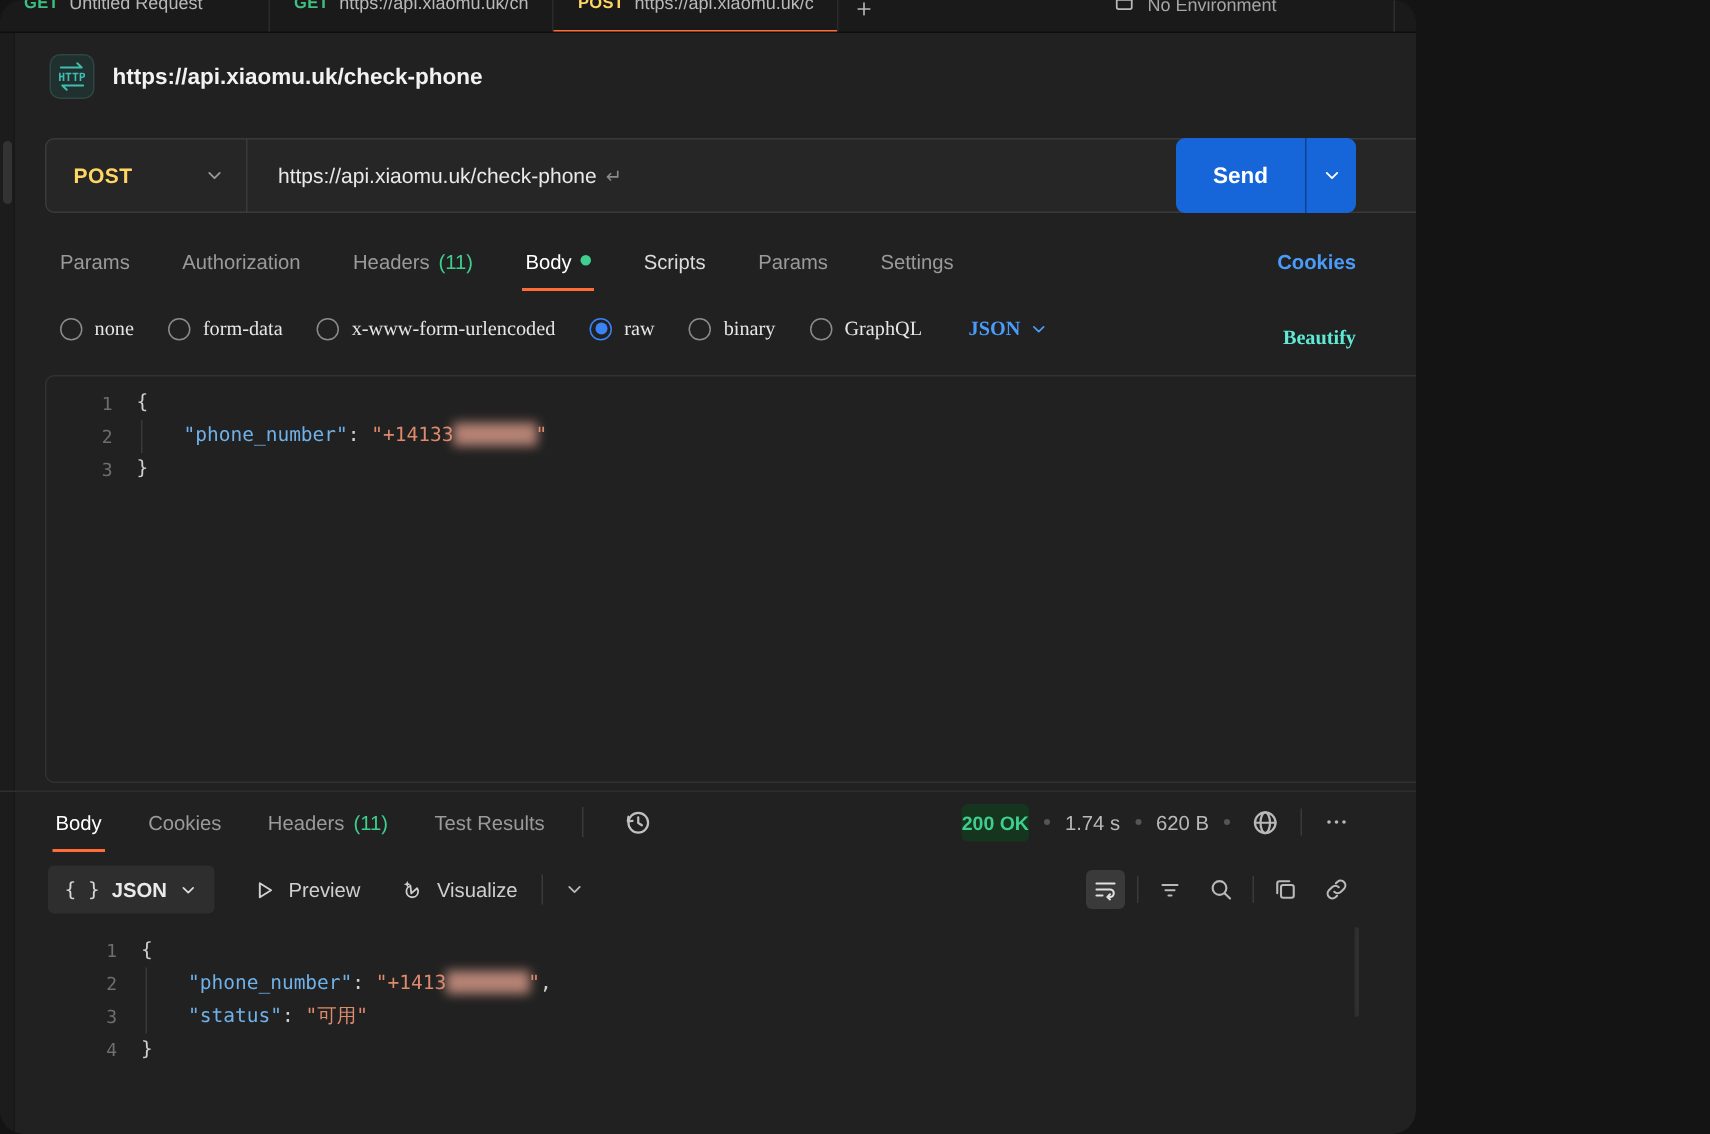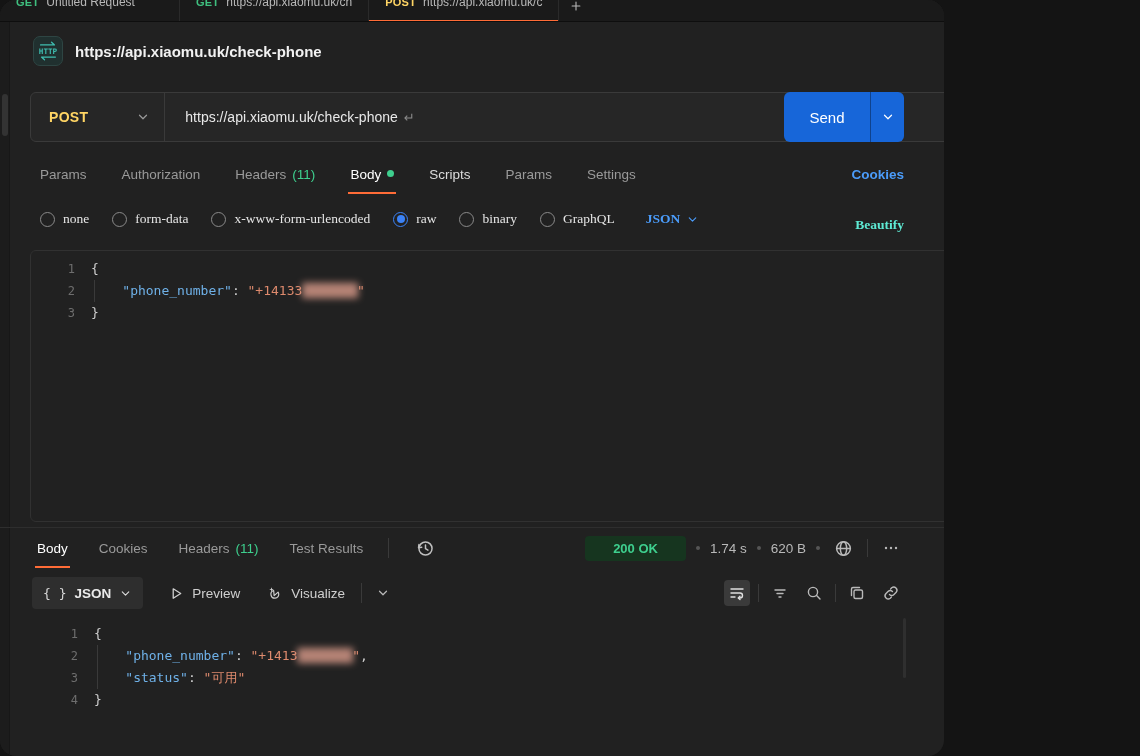--- a/index.html
+++ b/index.html
@@ -46,21 +46,21 @@
   
   .url-box { position:absolute; top:92px; left:30px; width:938px; height:50px; background:#262626;
              border:1px solid #3a3a3a; border-radius:6px; display:flex; align-items:center; }
   .method-btn { display:flex; align-items:center; gap:48px; padding:0 14px 0 18px; cursor:pointer; height:100%; }
   .method-btn b { color:#ffd564; font-size:14px; letter-spacing:.3px; }
   .url-sep { width:1px; height:50px; background:#3a3a3a; }
   .url-input { flex:1; padding-left:20px; font-size:14px; color:#e8e8e8; white-space:nowrap; overflow:hidden; cursor:text; }
   .url-hint { color:#8a8a8a; margin-left:6px; font-size:13px; }
   .send-split { position:absolute; top:92px; right:40px; width:120px; height:50px; background:#1766d9;
                 border-radius:6px; display:flex; overflow:hidden; }
-  .send-main { flex:1; display:flex; align-items:center; justify-content:center; font-size:15px; font-weight:400; color:#fff; cursor:pointer; }
+  .send-main { flex:1; display:flex; align-items:center; justify-content:center; font-size:15px; font-weight:700; color:#fff; cursor:pointer; }
   .send-sep { width:1px; background:rgba(0,0,0,.35); margin:0; }
   .send-chev { width:33px; display:flex; align-items:center; justify-content:center; cursor:pointer; }
   .send-chev .ic { stroke:#fff; }
 
   
   .req-tabs { position:absolute; top:152px; left:38px; right:40px; height:44px; display:flex; align-items:center; gap:31px; }
   .rtab { position:relative; font-size:13.5px; color:#9a9a9a; cursor:pointer; padding:12px 2px; display:flex; gap:6px; align-items:center; }
   .rtab .cnt { color:#3ecf8e; }
   .rtab.bright { color:#dcdcdc; }
   .rtab.active { color:#ffffff; }
@@ -94,21 +94,21 @@
   .tk-r { color:#cf9484; filter:blur(3.5px); letter-spacing:-1px; opacity:.85; }
   .postbot { position:absolute; right:36px; bottom:10px; width:36px; height:36px; border:1px solid #3a3a3a;
              border-radius:9px; display:flex; align-items:center; justify-content:center; cursor:pointer; background:#242424; }
 
   
   .resp-divider { position:absolute; top:527px; left:0; right:0; height:1px; background:#2e2e2e; }
   .resp-tabs { position:absolute; top:528px; left:35px; right:40px; height:40px; display:flex; align-items:center; gap:27px; }
   .resp-tabs .sep { width:1px; height:20px; background:#3a3a3a; margin-left:-4px; }
   .hist-btn { cursor:pointer; display:flex; align-items:center; }
   .resp-meta { position:absolute; right:0; display:flex; align-items:center; gap:10px; }
-  .status-badge { background:#16351f; color:#3ecf8e; font-size:13px; font-weight:600; padding:5px 28px; border-radius:4px; cursor:default; }
+  .status-badge { background:#16351f; color:#3ecf8e; font-size:13px; font-weight:600; padding:5px 0; border-radius:4px; cursor:default; }
   .meta-dot { width:4px; height:4px; border-radius:50%; background:#555; }
   .meta-txt { color:#b9b9b9; font-size:13.5px; }
   .meta-sep { width:1px; height:18px; background:#3a3a3a; }
   .icon-btn { cursor:pointer; display:flex; align-items:center; justify-content:center; padding:4px; border-radius:4px; }
   .icon-btn.active-bg { background:#3a3a3a; }
 
   .resp-toolbar { position:absolute; top:574px; left:32px; right:40px; height:38px; display:flex; align-items:center; }
   .fmt-btn { display:flex; align-items:center; gap:8px; background:#2e2e2e; border-radius:4px; height:32px; padding:0 11px; cursor:pointer; }
   .fmt-btn .curly { font-family:"DejaVu Sans Mono", monospace; font-size:13px; color:#d8d8d8; }
   .fmt-btn .lbl { font-size:13.5px; font-weight:700; color:#eaeaea; }
@@ -137,20 +137,30 @@
     </div>
     <div class="tstab active">
       <span class="mth mth-post">POST</span>
       <span class="ttl">https://api.xiaomu.uk/c</span>
     </div>
     <div class="ts-plus">
       <svg width="14" height="14" viewBox="0 0 18 18" style="transform:translateY(-5px)">
           <path class="ic" d="M9 4v10M4 9h10"></path>
         </svg>
     </div>
+    <div class="ts-right">
+      <div class="ts-env">
+        <svg width="15" height="15" viewBox="0 0 18 18">
+            <rect class="ic" x="3" y="3.5" width="12" height="11" rx="1.5"></rect>
+            <path class="ic" d="M3 7h12"></path>
+          </svg>
+        <span>No Environment</span>
+      </div>
+      <div class="ts-sep"></div>
+    </div>
   </div>
 
   <div class="sliver">
     <div class="sliver-thumb"></div>
   </div>
 
   <div class="req-header">
     <div class="http-badge">
       <svg width="26" height="26" viewBox="0 0 28 28">
         <path d="M6 7.5h15l-3.2-3" stroke="#3fbdb0" stroke-width="1.4" fill="none" stroke-linecap="round" stroke-linejoin="round"></path>

